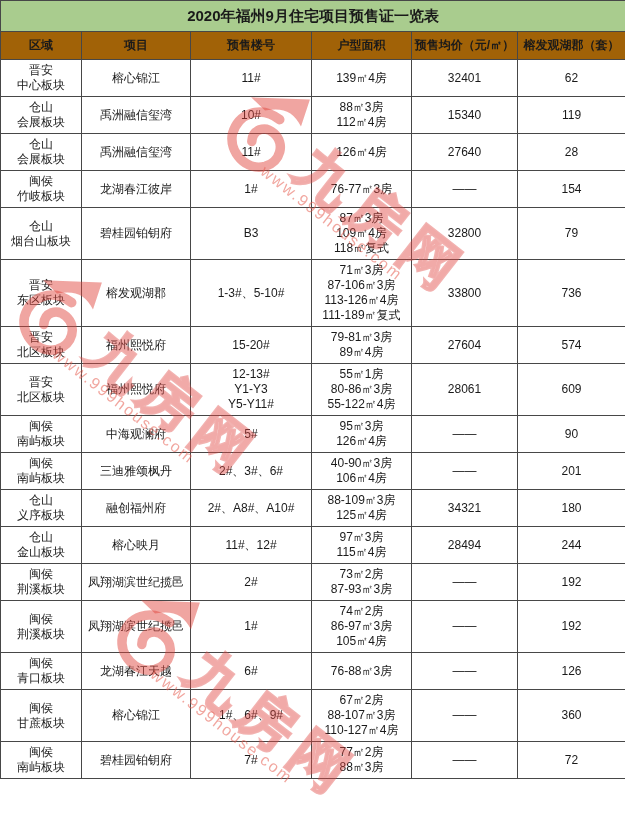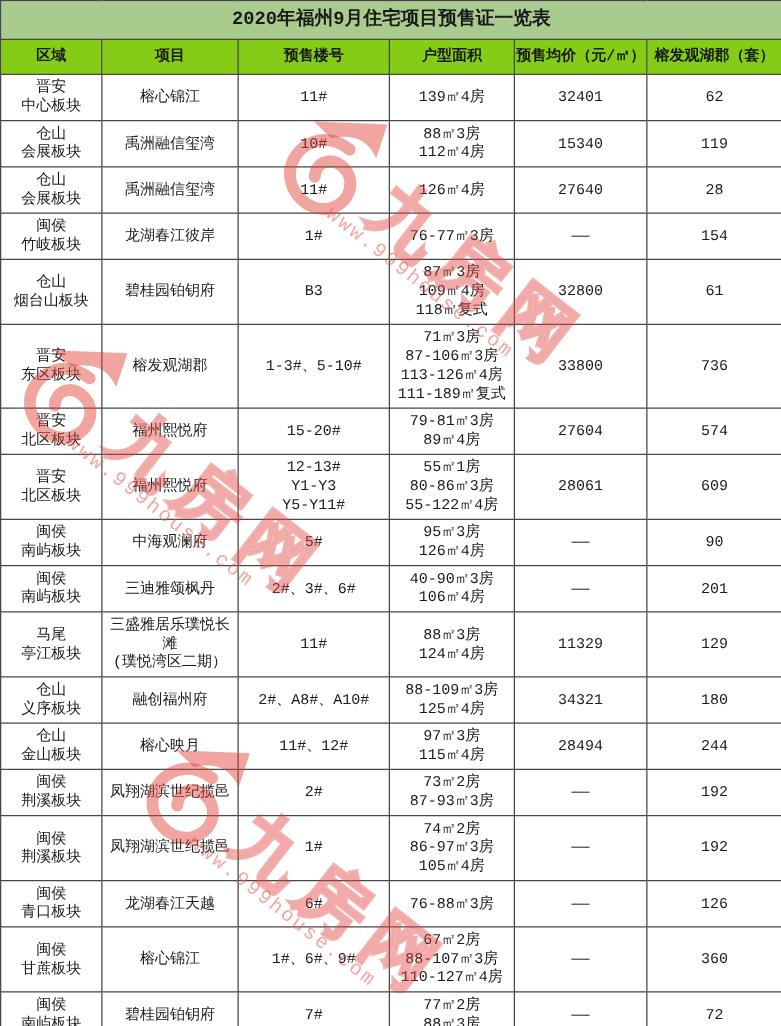--- a/index.html
+++ b/index.html
@@ -1,21 +1,21 @@
 <!DOCTYPE html>
 <html><head>
 <meta charset="utf-8">
 <style>
   html,body{margin:0;padding:0;background:#ffffff;}
   .page{
     position:relative;
     width:625px;height:821px;
     overflow:hidden;
     background:#ffffff;
-    font-family:Liberation Mono, monospace;
+    font-family:Liberation Sans, sans-serif;
     color:#1a1a1a;
   }
   table.tbl{
     width:625px;
     border-collapse:collapse;
     table-layout:fixed;
   }
   .tbl th,.tbl td{
     border:1px solid #474747;
     text-align:center;
@@ -28,21 +28,21 @@
   }
   .title-row th{
     background:#a9cc8e;
     height:30px;
     font-size:15px;
     font-weight:bold;
     line-height:30px;
     padding:0;
   }
   .head-row th{
-    background:#84cc16;
+    background:#a16207;
     height:27px;
     font-size:12px;
     font-weight:bold;
     line-height:27px;
     padding:0 1px;
     white-space:nowrap;
   }
   tbody td{background:transparent;}
   
   .wm{
@@ -143,21 +143,21 @@
         </tr>
         <tr>
           <td>仓山
 烟台山板块</td>
           <td>碧桂园铂钥府</td>
           <td>B3</td>
           <td>87㎡3房
 109㎡4房
 118㎡复式</td>
           <td>32800</td>
-          <td>61</td>
+          <td>79</td>
         </tr>
         <tr>
           <td>晋安
 东区板块</td>
           <td>榕发观湖郡</td>
           <td>1-3#、5-10#</td>
           <td>71㎡3房
 87-106㎡3房
 113-126㎡4房
 111-189㎡复式</td>
@@ -201,31 +201,20 @@
           <td>闽侯
 南屿板块</td>
           <td>三迪雅颂枫丹</td>
           <td>2#、3#、6#</td>
           <td>40-90㎡3房
 106㎡4房</td>
           <td>——</td>
           <td>201</td>
         </tr>
         <tr>
-          <td>马尾
-亭江板块</td>
-          <td>三盛雅居乐璞悦长滩
-(璞悦湾区二期）</td>
-          <td>11#</td>
-          <td>88㎡3房
-124㎡4房</td>
-          <td>11329</td>
-          <td>129</td>
-        </tr>
-        <tr>
           <td>仓山
 义序板块</td>
           <td>融创福州府</td>
           <td>2#、A8#、A10#</td>
           <td>88-109㎡3房
 125㎡4房</td>
           <td>34321</td>
           <td>180</td>
         </tr>
         <tr>

